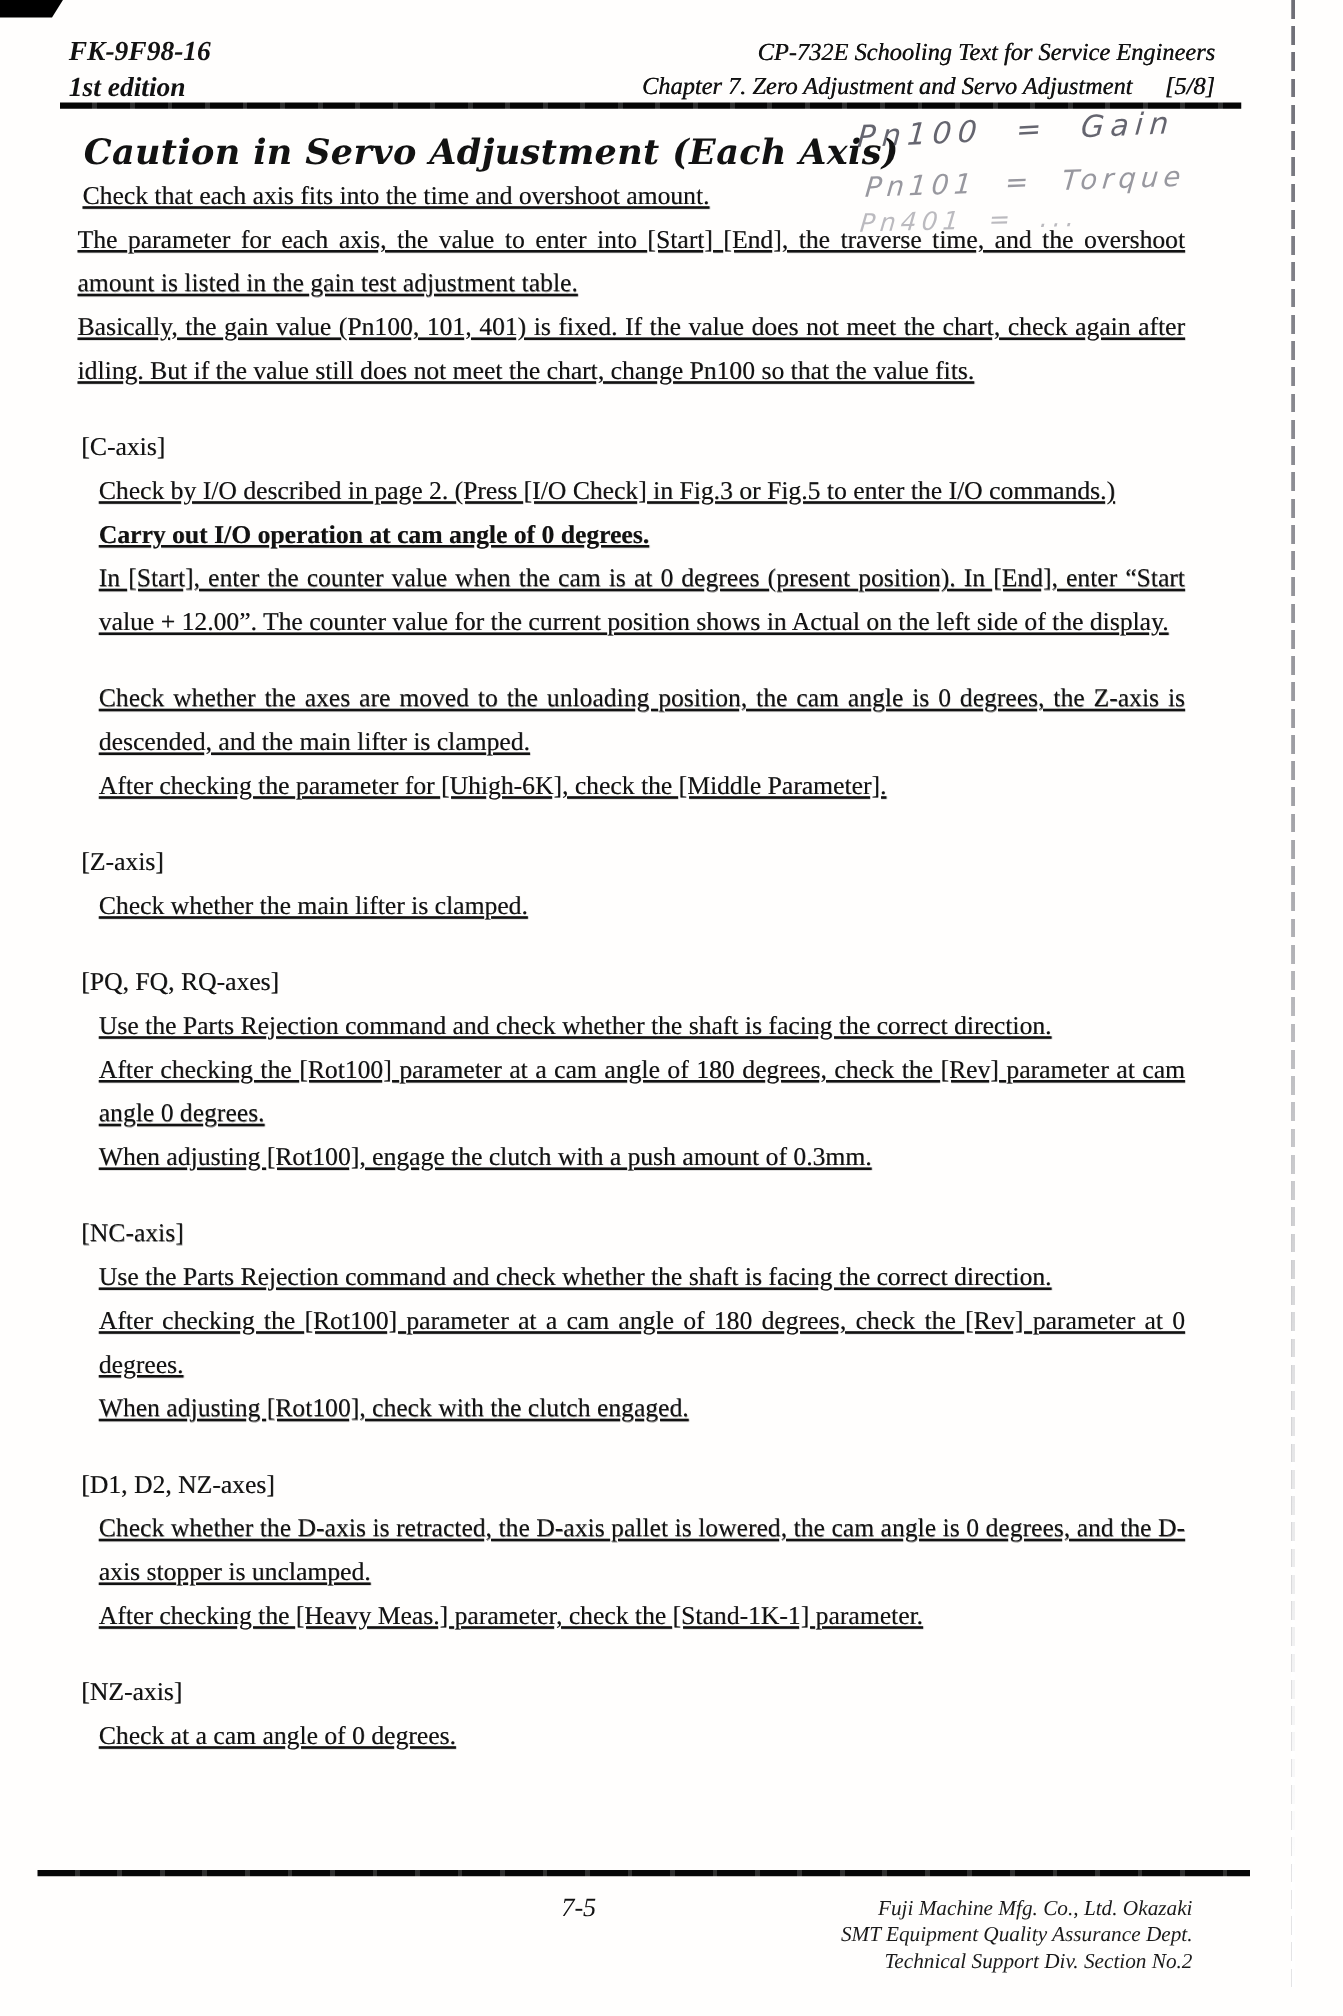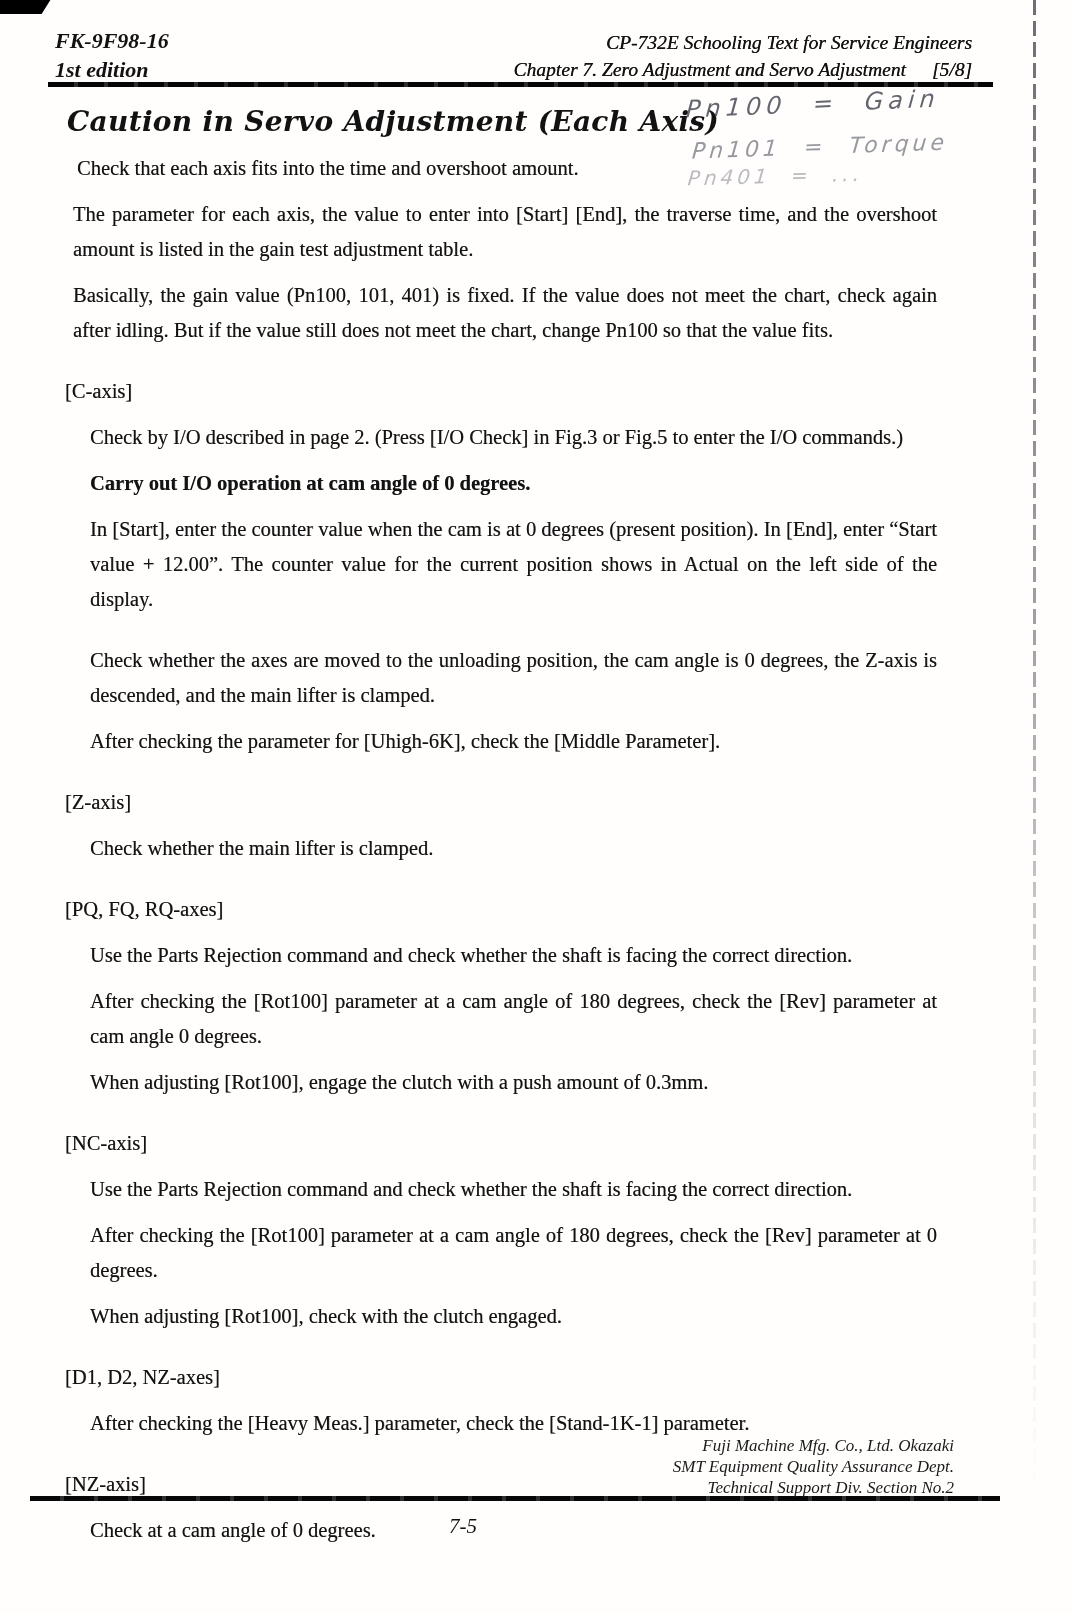--- a/index.html
+++ b/index.html
@@ -27,29 +27,29 @@
   
   .title { position:absolute; left:62px; top:100px; margin:5px;
     font-family:"DejaVu Serif", serif; font-style:italic; font-weight:700; font-size:28px; letter-spacing:0.3px; white-space:nowrap; }
   
   .hand { position:absolute; font-family:"DejaVu Sans", sans-serif; font-style:italic; white-space:nowrap; }
   .hand1 { left:686px; top:90px;  font-size:24px; letter-spacing:5px; word-spacing:14px; color:rgba(58,58,70,0.78); transform:rotate(-2.5deg) skewX(-7deg); }
   .hand2 { left:692px; top:134px; font-size:22px; letter-spacing:4px; word-spacing:12px; color:rgba(84,84,96,0.6);  transform:rotate(-2deg)   skewX(-7deg); }
   .hand3 { left:688px; top:164px; font-size:20px; letter-spacing:4px; word-spacing:10px; color:rgba(104,104,116,0.45); transform:rotate(-1.5deg) skewX(-7deg); }
   
   .bodytext { position:absolute; left:62px; top:140px; width:886px; font-size:20.5px; line-height:35px; text-shadow:0.35px 0.2px 0.2px rgba(15,15,15,0.5); }
-  .para { margin:11px; text-align:justify; }
+  .para { margin:0; text-align:justify;text-decoration:underline; }
   .pfirst { padding-left:4px; }
   .sec { margin-top:26px; }
   .sec-h { margin:0 0 0 3px; font-size:20.5px; font-weight:400; line-height:35px; }
   .ind { padding-left:17px; }
   .b { font-weight:700; }
   
   .pgnum { position:absolute; left:449px; top:1514px; font-style:italic; font-size:21px; }
-  .credits { position:absolute; right:120px; top:1435px; text-align:right; font-style:italic; font-size:17px; line-height:21px; color:#1a1a1a; }
+  .credits { position:absolute; right:120px; top:1516px; text-align:right; font-style:italic; font-size:17px; line-height:21px; color:#1a1a1a; }
 </style>
 </head>
 <body>
 
 <div class="page">
 
   <div class="corner-mark"></div>
   <div class="edge-line"></div>
 
   <div class="hdr-left">
@@ -104,20 +104,21 @@
 
     <section class="sec">
       <h2 class="sec-h">[NC-axis]</h2>
       <p class="para ind">Use the Parts Rejection command and check whether the shaft is facing the correct direction.</p>
       <p class="para ind">After checking the [Rot100] parameter at a cam angle of 180 degrees, check the [Rev] parameter at 0 degrees.</p>
       <p class="para ind">When adjusting [Rot100], check with the clutch engaged.</p>
     </section>
 
     <section class="sec">
       <h2 class="sec-h">[D1, D2, NZ-axes]</h2>
+      <p class="para ind">Check whether the D-axis is retracted, the D-axis pallet is lowered, the cam angle is 0 degrees, and the D-axis stopper is unclamped.</p>
       <p class="para ind">After checking the [Heavy Meas.] parameter, check the [Stand-1K-1] parameter.</p>
     </section>
 
     <section class="sec">
       <h2 class="sec-h">[NZ-axis]</h2>
       <p class="para ind">Check at a cam angle of 0 degrees.</p>
     </section>
 
   </main>
 

